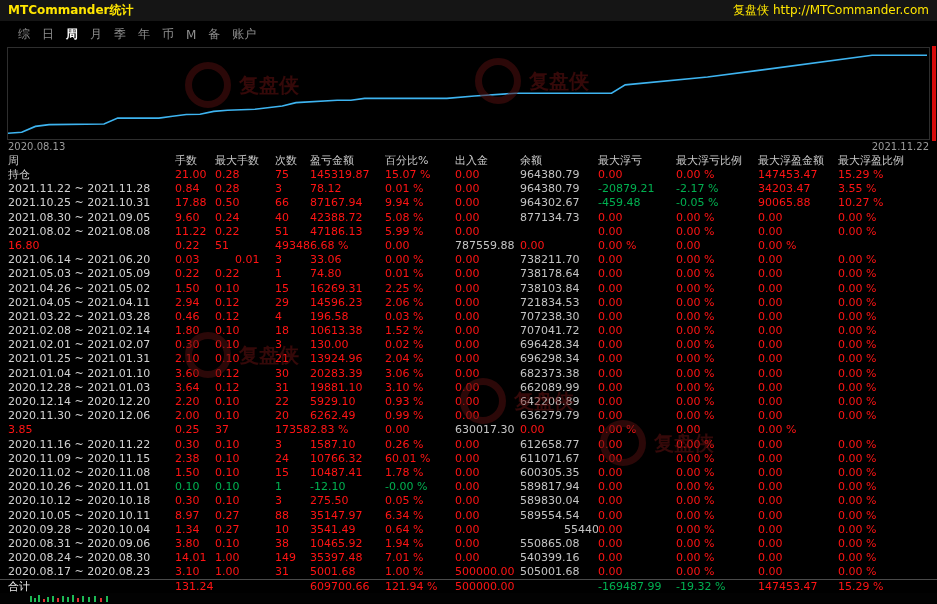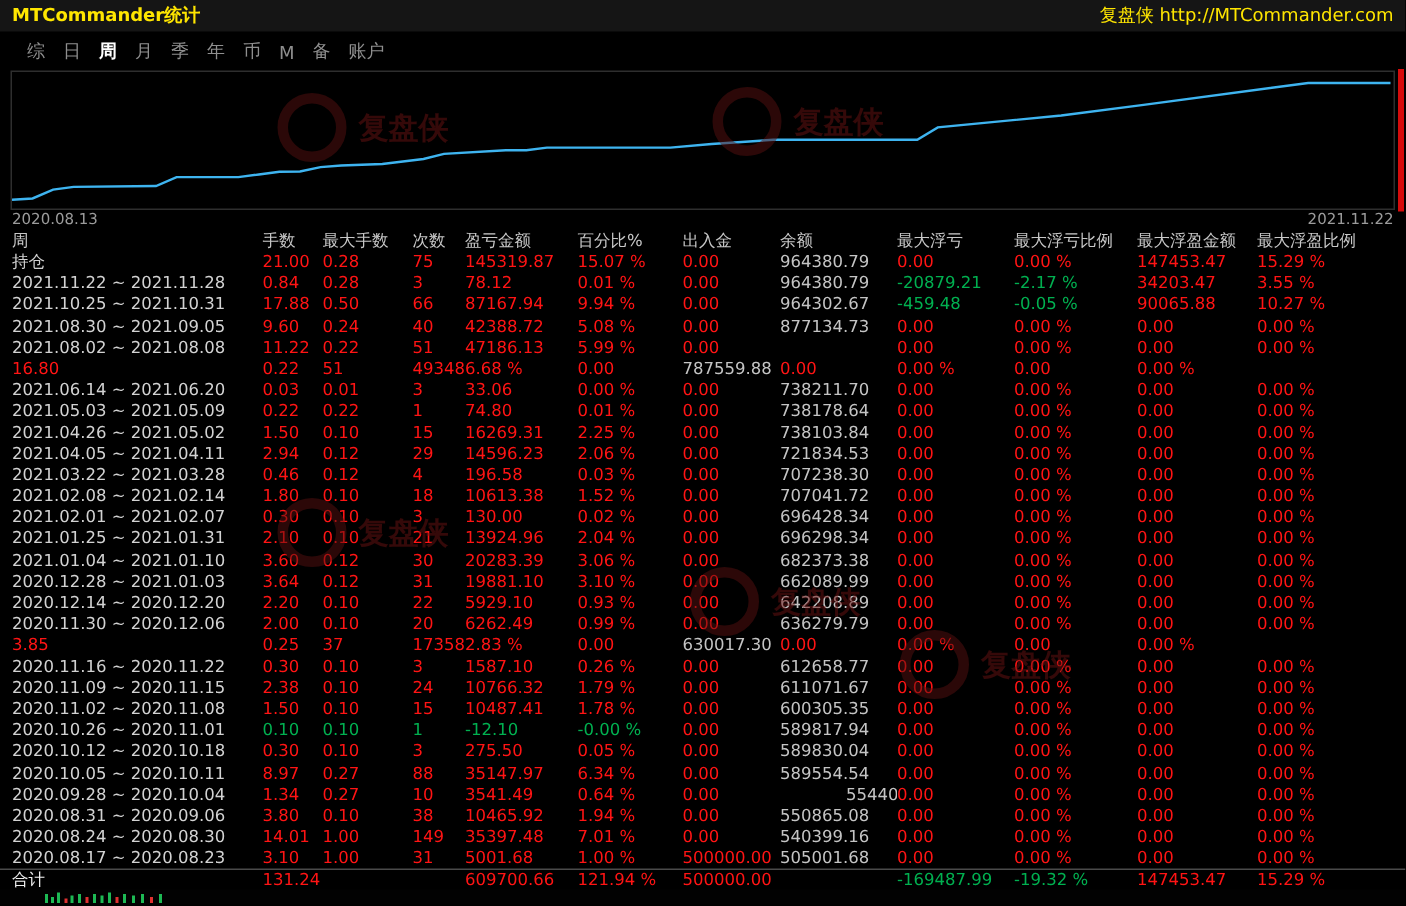--- a/index.html
+++ b/index.html
@@ -176,21 +176,21 @@
         <span class="cell" style="color: rgb(255, 20, 20);">0.00</span>
         <span class="cell" style="color: rgb(196, 196, 196);">787559.88</span>
         <span class="cell" style="color: rgb(255, 20, 20);">0.00</span>
         <span class="cell" style="color: rgb(255, 20, 20);">0.00 %</span>
         <span class="cell" style="color: rgb(255, 20, 20);">0.00</span>
         <span class="cell" style="color: rgb(255, 20, 20);">0.00 %</span>
       </div>
       <div class="trow">
         <span class="cell period">2021.06.14 ~ 2021.06.20</span>
         <span class="cell" style="color: rgb(255, 20, 20);">0.03</span>
-        <span class="cell" style="color: rgb(255, 20, 20);">0.01</span>
+        <span class="cell" style="color: rgb(255, 20, 20); margin-left: 20px;">0.01</span>
         <span class="cell" style="color: rgb(255, 20, 20);">3</span>
         <span class="cell" style="color: rgb(255, 20, 20);">33.06</span>
         <span class="cell" style="color: rgb(255, 20, 20);">0.00 %</span>
         <span class="cell" style="color: rgb(255, 20, 20);">0.00</span>
         <span class="cell" style="color: rgb(196, 196, 196);">738211.70</span>
         <span class="cell" style="color: rgb(255, 20, 20);">0.00</span>
         <span class="cell" style="color: rgb(255, 20, 20);">0.00 %</span>
         <span class="cell" style="color: rgb(255, 20, 20);">0.00</span>
         <span class="cell" style="color: rgb(255, 20, 20);">0.00 %</span>
       </div>
@@ -374,21 +374,21 @@
         <span class="cell" style="color: rgb(255, 20, 20);">0.00 %</span>
         <span class="cell" style="color: rgb(255, 20, 20);">0.00</span>
         <span class="cell" style="color: rgb(255, 20, 20);">0.00 %</span>
       </div>
       <div class="trow">
         <span class="cell period">2020.11.09 ~ 2020.11.15</span>
         <span class="cell" style="color: rgb(255, 20, 20);">2.38</span>
         <span class="cell" style="color: rgb(255, 20, 20);">0.10</span>
         <span class="cell" style="color: rgb(255, 20, 20);">24</span>
         <span class="cell" style="color: rgb(255, 20, 20);">10766.32</span>
-        <span class="cell" style="color: rgb(255, 20, 20);">1.79 %</span>
+        <span class="cell" style="color: rgb(255, 20, 20);">60.01 %</span>
         <span class="cell" style="color: rgb(255, 20, 20);">0.00</span>
         <span class="cell" style="color: rgb(196, 196, 196);">611071.67</span>
         <span class="cell" style="color: rgb(255, 20, 20);">0.00</span>
         <span class="cell" style="color: rgb(255, 20, 20);">0.00 %</span>
         <span class="cell" style="color: rgb(255, 20, 20);">0.00</span>
         <span class="cell" style="color: rgb(255, 20, 20);">0.00 %</span>
       </div>
       <div class="trow">
         <span class="cell period">2020.11.02 ~ 2020.11.08</span>
         <span class="cell" style="color: rgb(255, 20, 20);">1.50</span>

